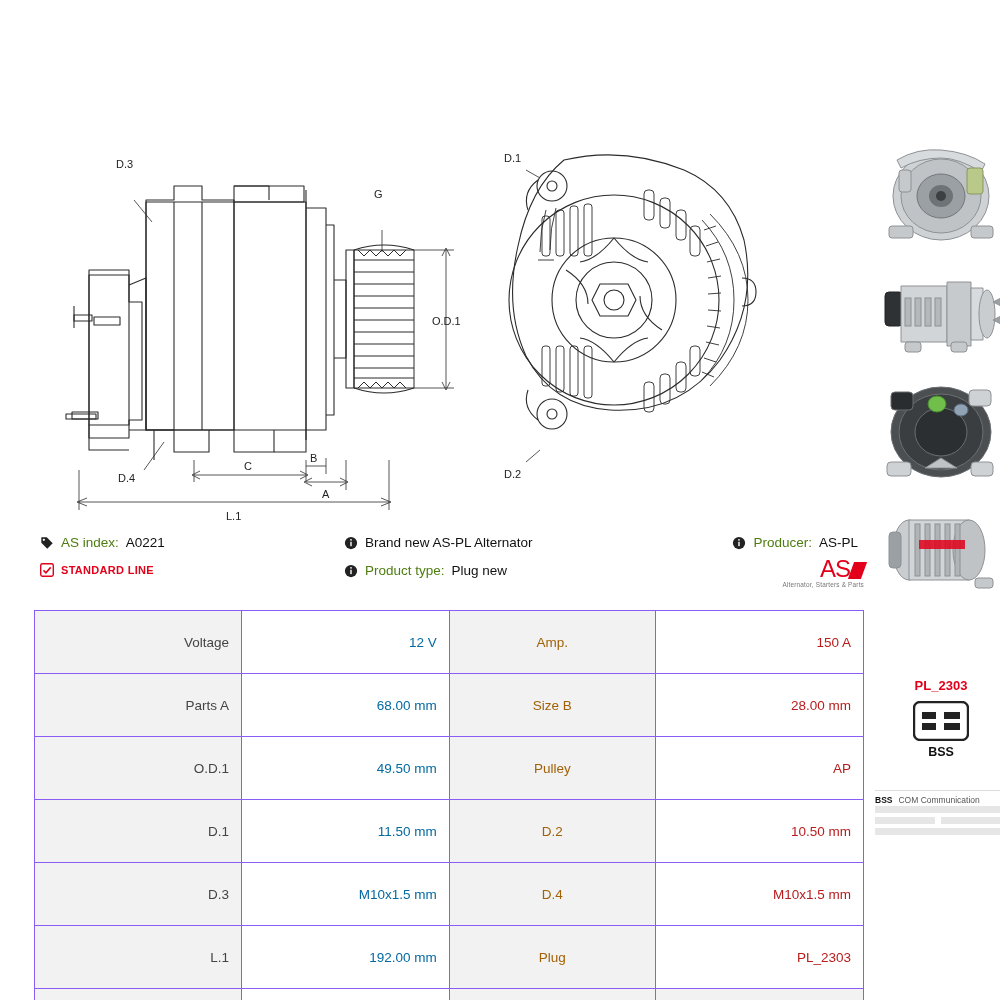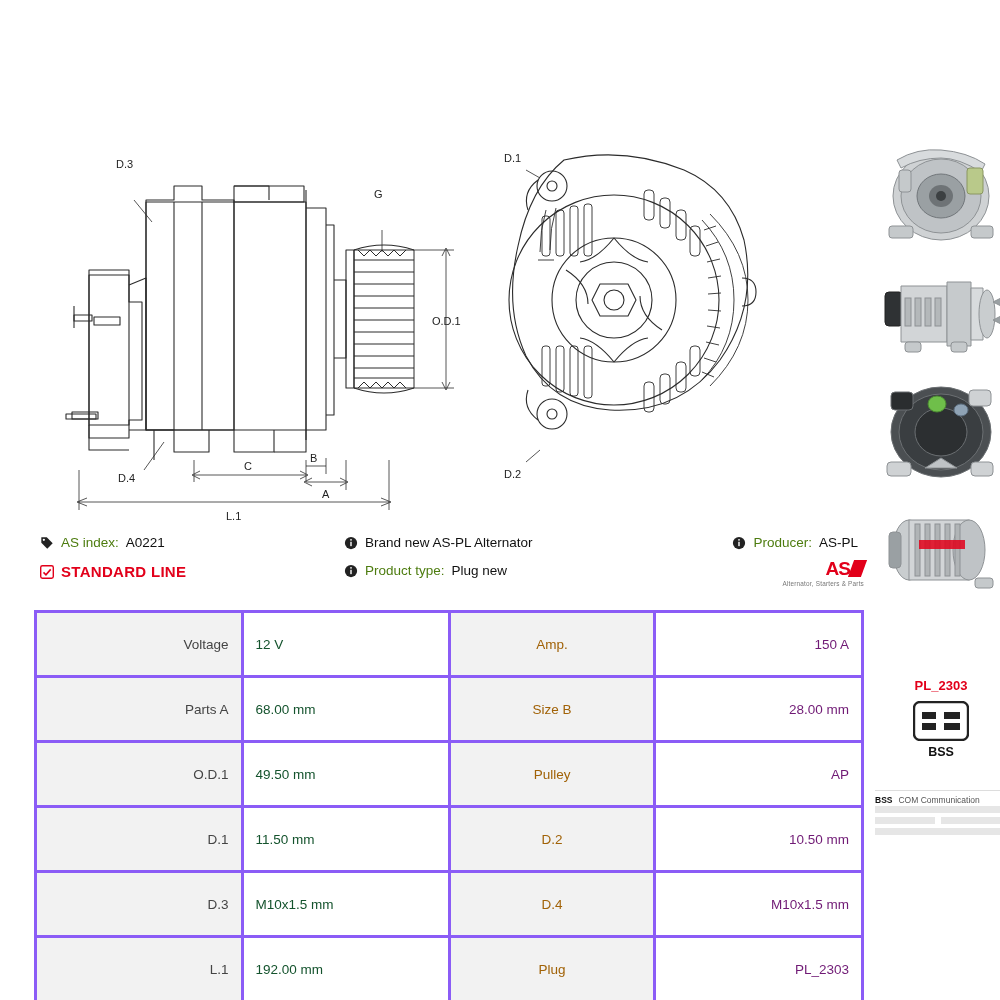--- a/index.html
+++ b/index.html
@@ -27,50 +27,50 @@
   .info-row{position:absolute;left:0;width:830px;height:28px;}
   .info-row.r1{top:0;}
   .info-row.r2{top:28px;}
   .info-cell{position:absolute;display:flex;align-items:center;gap:7px;white-space:nowrap;}
   .c-left{left:6px;}
   .c-mid{left:310px;}
   .c-right{right:6px;}
   .lbl{color:#4d7c0f;}
   .val{font-weight:normal;color:#111;}
   .std{
-    color:#e2001a;font-weight:bold;letter-spacing:.3px;font-size:15px;
+    color:#e2001a;font-weight:bold;letter-spacing:.3px;font-size:11px;
     display:flex;align-items:center;gap:7px;
   }
   .ico{display:inline-block;width:14px;height:14px;flex:none;}
   .ico svg{display:block;}
 
   
   .aspl-logo{position:absolute;right:0;top:24px;text-align:right;}
   .aspl-word{
-    font-weight:bold;font-size:19px;color:#e2001a;letter-spacing:-1px;
+    font-weight:normal;font-size:24px;color:#e2001a;letter-spacing:-1px;
     line-height:20px;display:inline-block;position:relative;
   }
   .aspl-word .slash{
     display:inline-block;width:13px;height:17px;background:#e2001a;
     transform:skewX(-20deg);margin-left:1px;vertical-align:-2px;
   }
   .aspl-sub{font-size:6.4px;color:#777;letter-spacing:.2px;margin-top:1px;}
 
   
   table.spec{
     position:absolute;left:14px;top:610px;width:830px;
     border-collapse:collapse;font-size:13.5px;
   }
   table.spec td{
-    border:3px solid #8b5cf6;height:30px;padding:16px 12px;
+    border:1px solid #8b5cf6;height:30px;padding:16px 12px;
   }
   td.k{width:200px;text-align:right;background:#f2f2f2;color:#444;}
-  td.v{width:200px;text-align:left;background:#ffffff;color:#14532d;}
+  td.v{width:200px;text-align:right;background:#ffffff;color:#0369a1;}
   td.k2{width:200px;text-align:center;background:#f2f2f2;color:#a16207;}
-  td.v2{width:200px;text-align:right;background:#ffffff;color:#701a75;}
+  td.v2{width:200px;text-align:right;background:#ffffff;color:#b91c1c;}
   td.empty{background:#f2f2f2;}
 
   
   .photos{position:absolute;left:855px;top:140px;width:132px;}
   .photo{
     width:132px;height:110px;margin-bottom:8px;position:relative;overflow:hidden;
     background:#ffffff;
   }
   .photo svg{display:block;}
 

